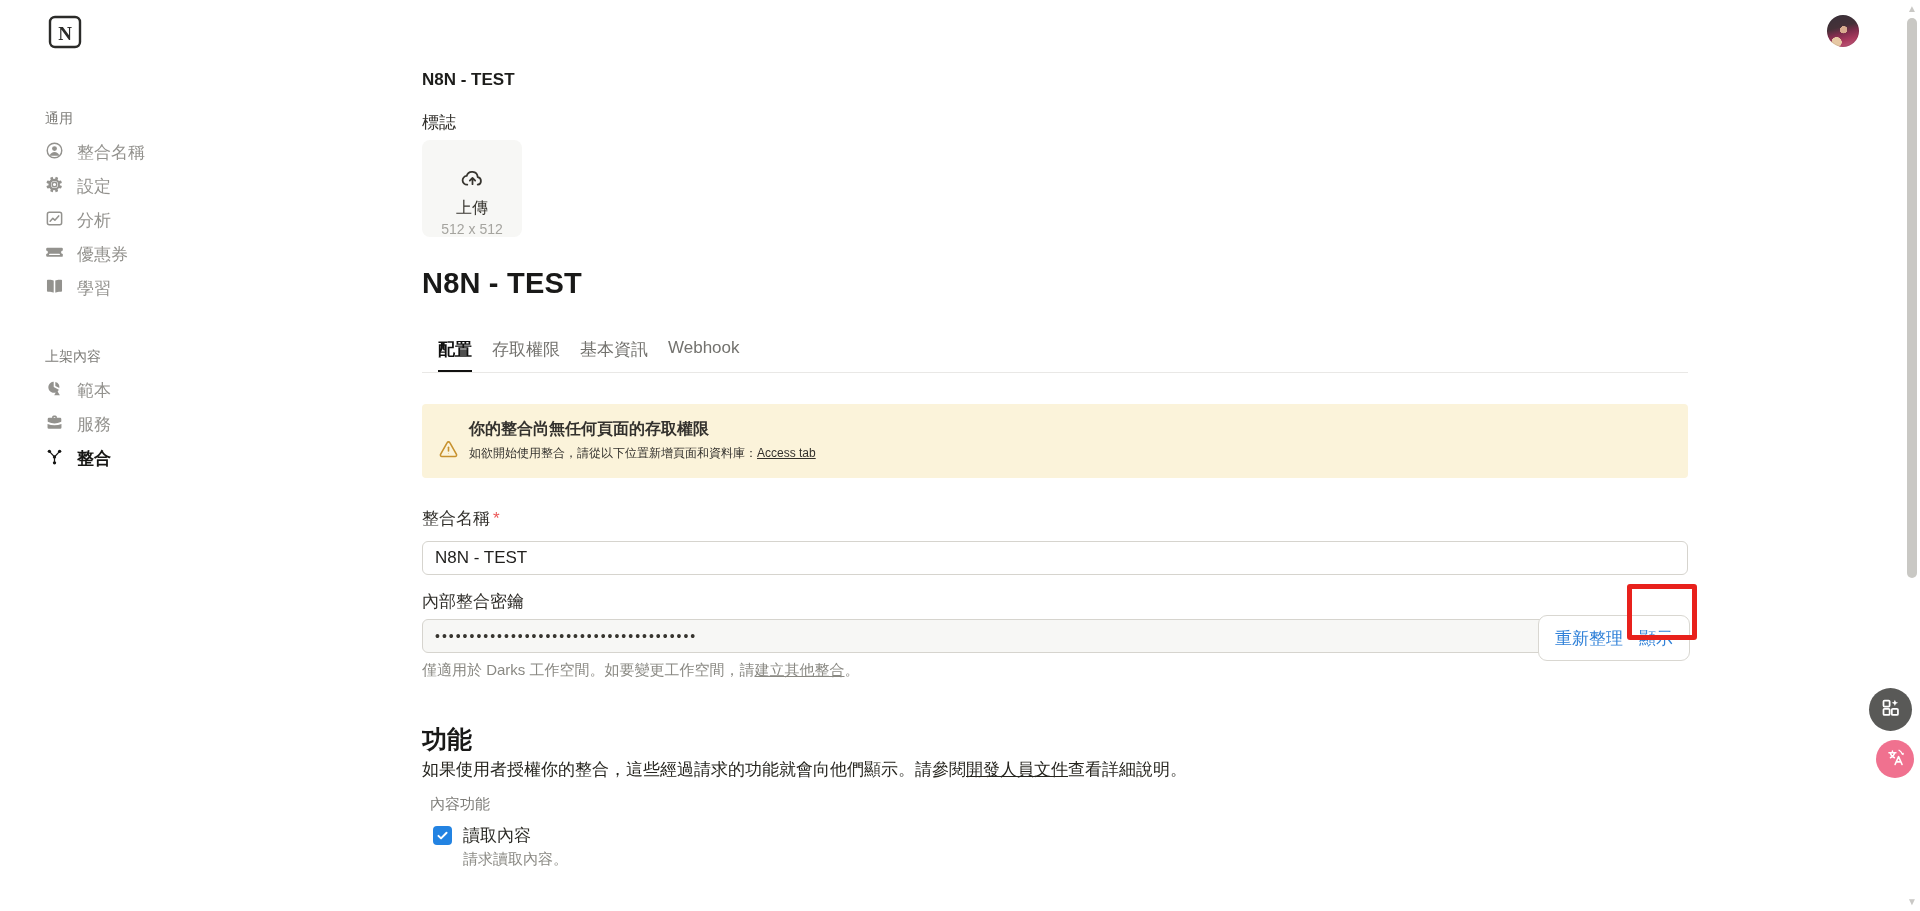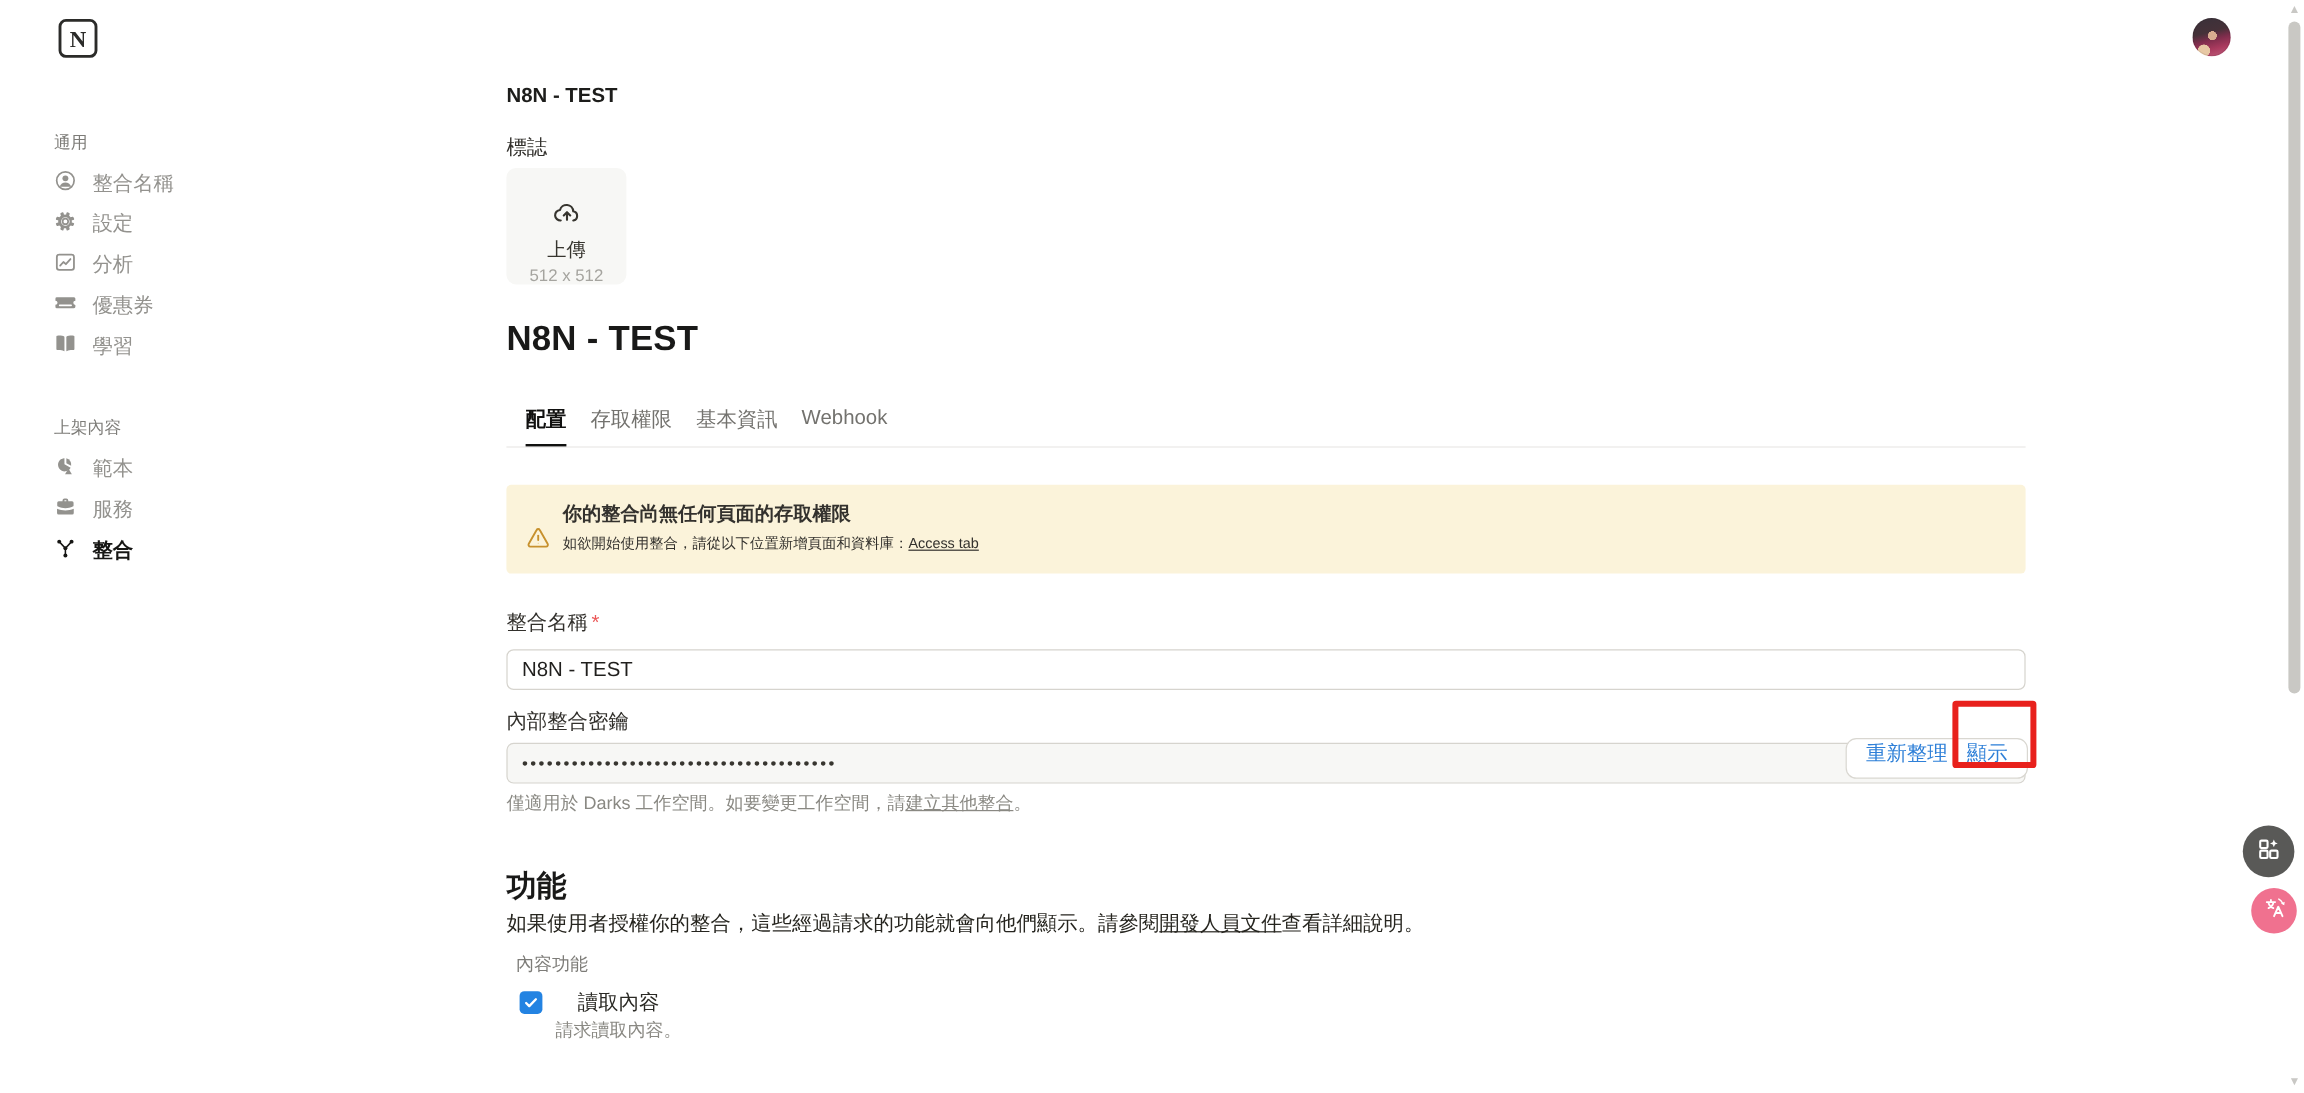--- a/index.html
+++ b/index.html
@@ -60,34 +60,34 @@
 
   .name-label { margin-top:31px; }
   .text-input { margin-top:12px; width:1266px; height:34px; border:1px solid #d6d4ce; border-radius:6px;
     background:#ffffff; padding:0 12px; font-size:17px; color:#201f1d;
     font-family:"Liberation Sans","DejaVu Sans",sans-serif; display:block; }
   .secret-label { margin-top:17px; }
   .secret-row { position:relative; margin-top:7px; width:1266px; }
   .secret-input { width:1266px; height:34px; border:1px solid #d6d4ce; border-radius:6px; background:#f7f7f5;
     padding:0 12px; display:flex; align-items:center; }
   .secret-dots { font-size:14px; letter-spacing:2px; color:#37352f; line-height:14px; }
-  .secret-actions { position:absolute; right:-2px; top:-4px; height:34px; background:#ffffff;
-    border:1px solid #d9d7d1; border-radius:9px; display:flex; gap:16px; padding:0 16px; }
+  .secret-actions { position:absolute; right:-2px; top:-4px; height:46px; background:#ffffff;
+    border:1px solid #d9d7d1; border-radius:9px; display:flex; align-items:center; gap:16px; padding:0 16px; }
   .link-btn { font-size:17px; color:#2f80d8; cursor:pointer; white-space:nowrap; }
   .helper { margin-top:8px; font-size:15px; color:#8a8983; line-height:17px; }
 
   h2.cap-title { margin-top:45px; font-size:25px; font-weight:700; color:#191918; line-height:32px; }
   .cap-desc { margin-top:4px; font-size:17px; color:#26251f; line-height:21px; }
   .cap-group-label { margin-top:15px; margin-left:8px; font-size:15px; color:#7d7c78; line-height:17px; }
 
   .cb-list { margin-top:13px; margin-left:11px; }
   .cb-row { display:flex; gap:11px; margin-bottom:14px; }
   .checkbox { flex:0 0 auto; width:19px; height:19px; margin-top:1px; border-radius:4px; background:#2383e2;
     display:flex; align-items:center; justify-content:center; cursor:pointer; }
-  .cb-label { font-size:17px; font-weight:500; color:#2a2924; line-height:21px;text-align:center; }
+  .cb-label { font-size:17px; font-weight:500; color:#2a2924; line-height:21px; }
   .cb-desc { font-size:15px; color:#8a8983; line-height:17px; margin-top:4px; }
 
   
   .annotation-box { position:absolute; left:1627px; top:584px; width:70px; height:56px;
     border:5px solid #e8211c; border-radius:3px; pointer-events:none; }
 
   
   .fab { position:absolute; border-radius:50%; display:flex; align-items:center; justify-content:center;
     cursor:pointer; z-index:5; }
   .fab-ext { left:1869px; top:688px; width:43px; height:43px; background:#595957; }

